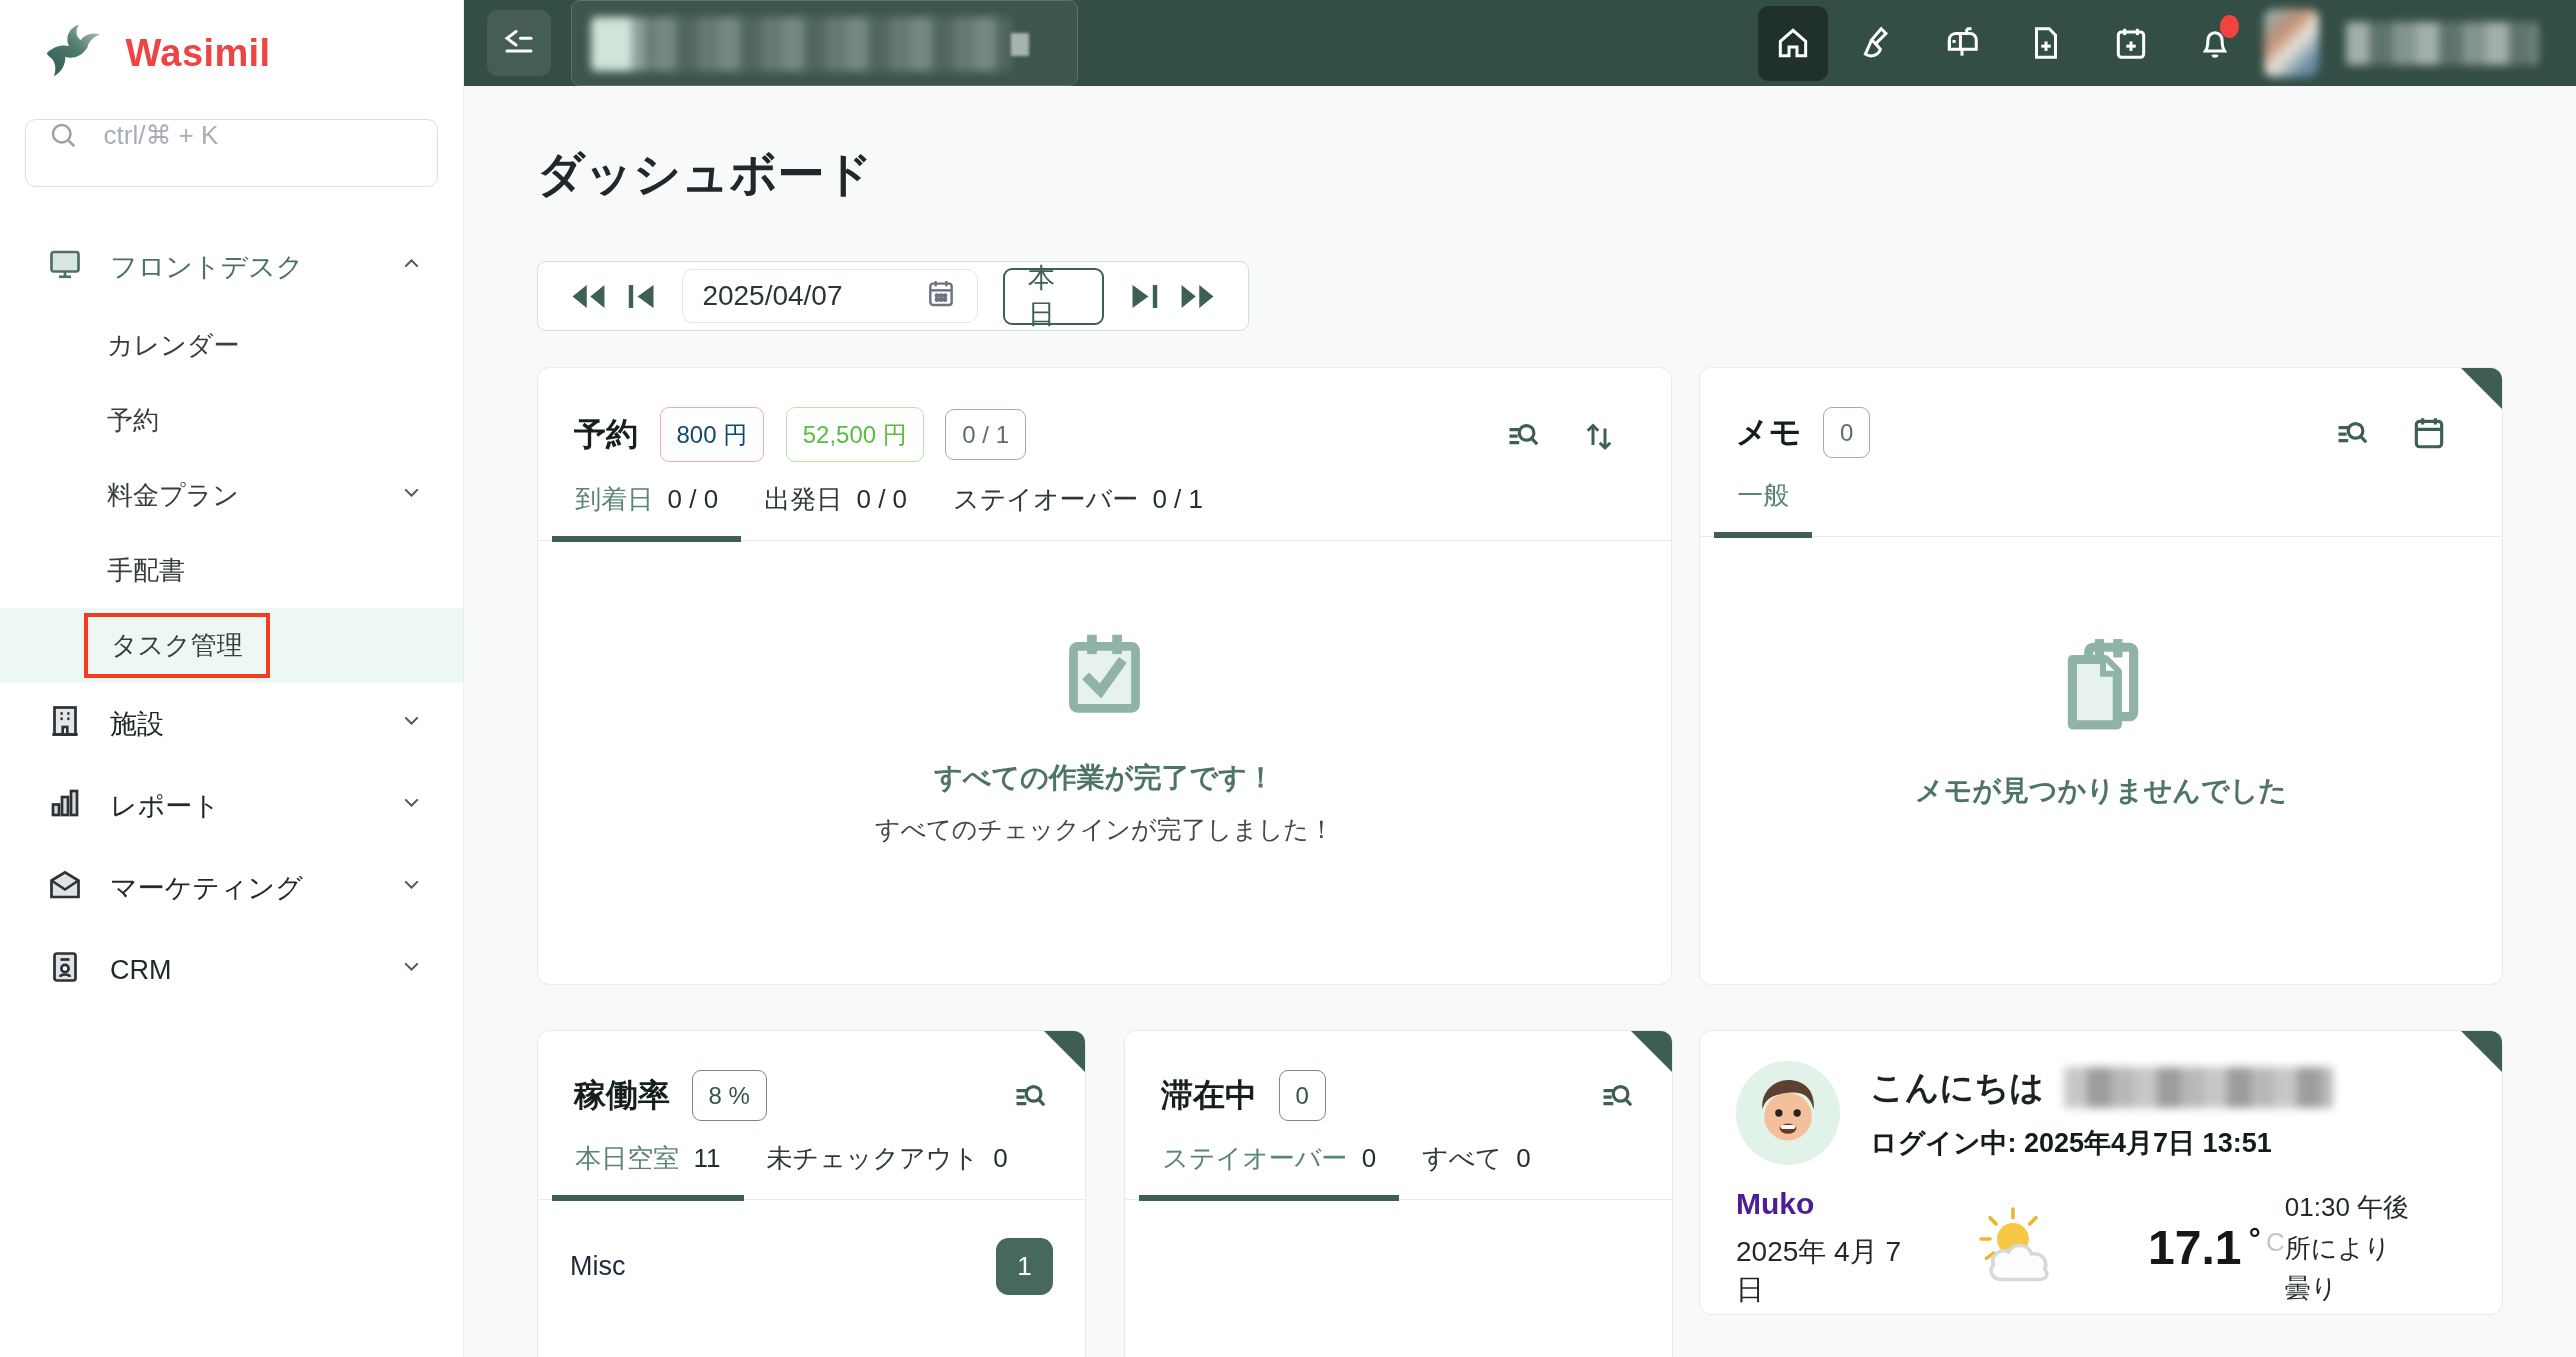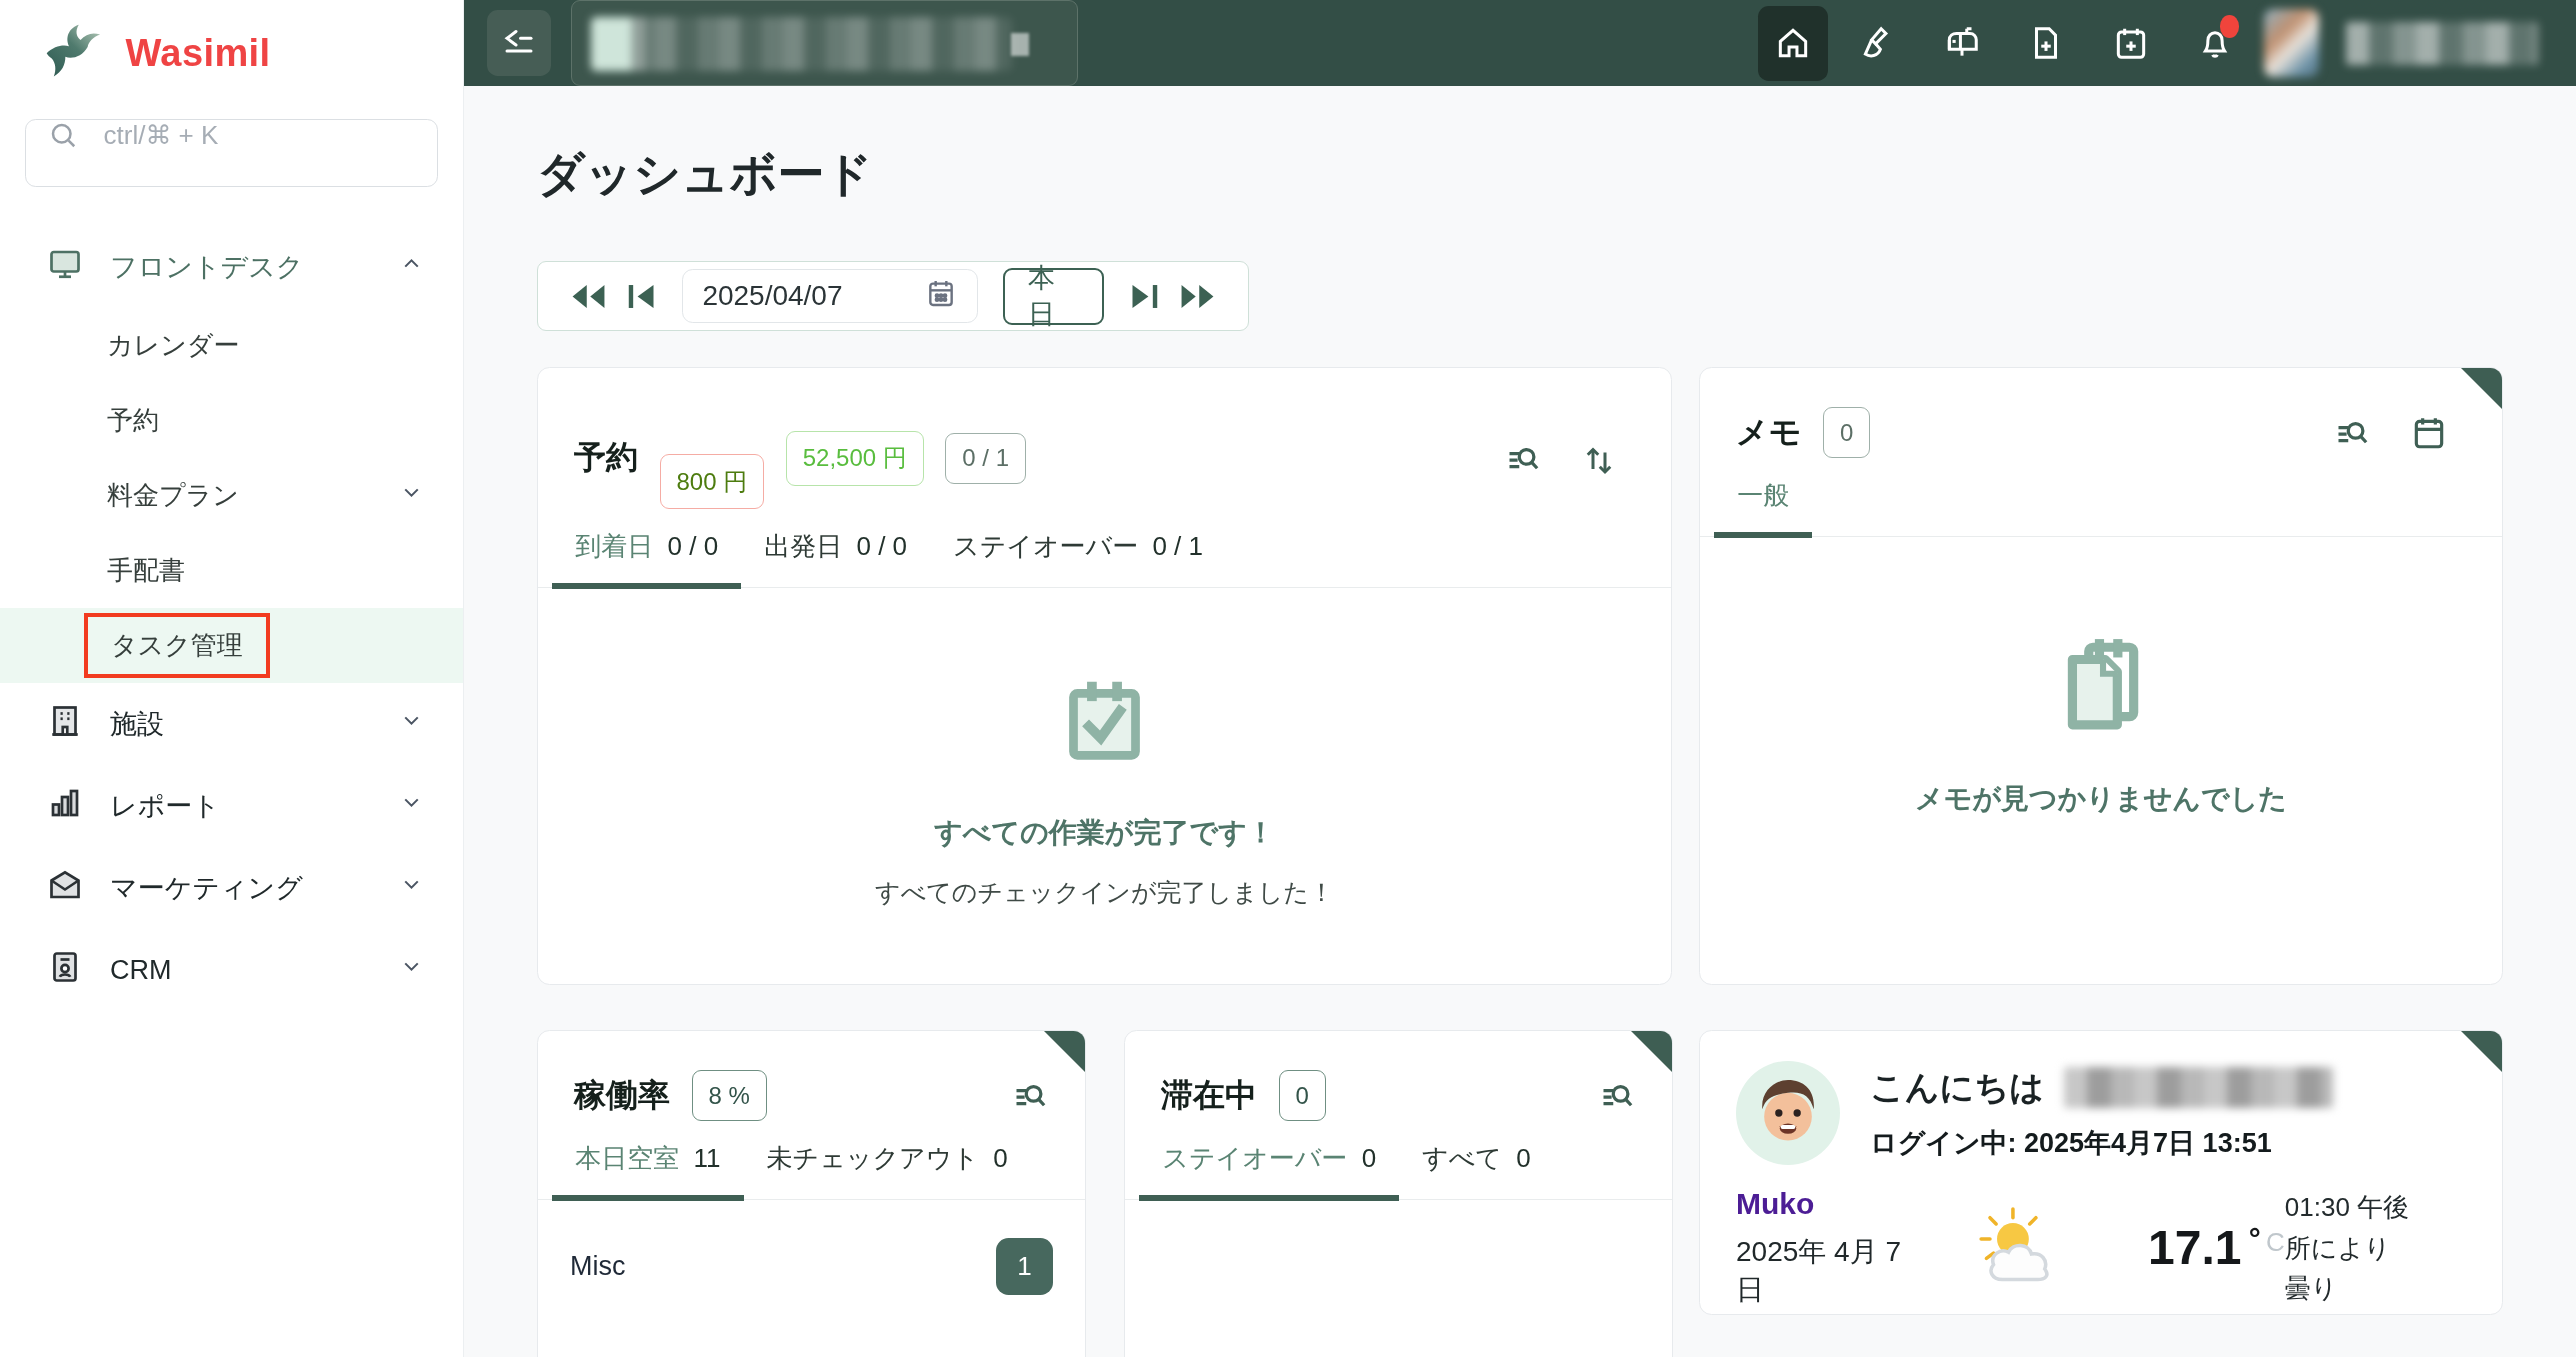--- a/index.html
+++ b/index.html
@@ -57,34 +57,34 @@
                font-size:27px; display:flex; align-items:center; margin:0 12.5px; cursor:pointer; background:#fff; }
 
   
   .cards { display:grid; grid-template-columns:1135px 804px; column-gap:27px; row-gap:45px; margin-top:36px; }
   .card { background:#fff; border:1.8px solid #e7eaed; border-radius:12.5px; position:relative; overflow:hidden; }
   .fold { position:absolute; top:-1.8px; right:-1.8px; width:0; height:0;
           border-top:45px solid #3e5e53; border-left:45px solid transparent; border-top-right-radius:10.7px; }
   .card-head { display:flex; align-items:center; gap:21.5px; padding:39px 54px 0 36px; }
   .card-title { font-size:32px; font-weight:700; color:#15201c; }
   .badge { border:1.8px solid; border-radius:9px; padding:10.7px 16px; font-size:24px; white-space:nowrap; }
-  .badge.red { border-color:#f5aca4; color:#4d7c0f;margin-top:47px; }
+  .badge.red { border-color:#f5aca4; color:#0c4a6e; }
   .badge.green { border-color:#b7e4aa; color:#59bd3e; }
   .badge.neutral { border-color:#9fb0a9; color:#5c6f66; }
   .badge.outline-green { border-color:#6f8f82; color:#33544a; }
   .head-icons { margin-left:auto; display:flex; align-items:center; gap:39px; color:#3f5f54; }
   .head-icons .hicon { cursor:pointer; display:grid; place-items:center; }
   .tabs { display:flex; margin-top:20px; border-bottom:1.8px solid #e9eced; padding-left:14.3px; }
   .tab { display:flex; gap:14.3px; align-items:baseline; padding:0 23px 23px 23px; font-size:26px; color:#2e3a35;
          position:relative; cursor:pointer; }
   .tab .t-label { color:#2e3a35; }
   .tab .t-count { color:#22312b; }
   .tab.active .t-label { color:#5a8473; }
   .tab.active::after { content:""; position:absolute; left:0; right:0; bottom:-1.8px; height:6.3px; background:#3f5f54; }
-  .empty { display:flex; flex-direction:column; align-items:center; text-align:right;gap:8px; }
+  .empty { display:flex; flex-direction:column; align-items:center; text-align:right; }
   .empty-title { font-size:28px; font-weight:700; color:#4e7467; margin-top:36px; }
   .empty-sub { font-size:25px; color:#3f4a46; margin-top:16px; }
 
   #card-res, #card-memo { height:618px; }
   .pair { display:grid; grid-template-columns:549px 549px; column-gap:38px; }
   .pair .card { height:537px; }
   #card-greet { height:285px; align-self:start; }
 
   .list-row { display:flex; align-items:center; justify-content:space-between; padding:0 32px; margin-top:30px; height:72px; cursor:pointer; }
   .list-label { font-size:27px; color:#1f2937; }

